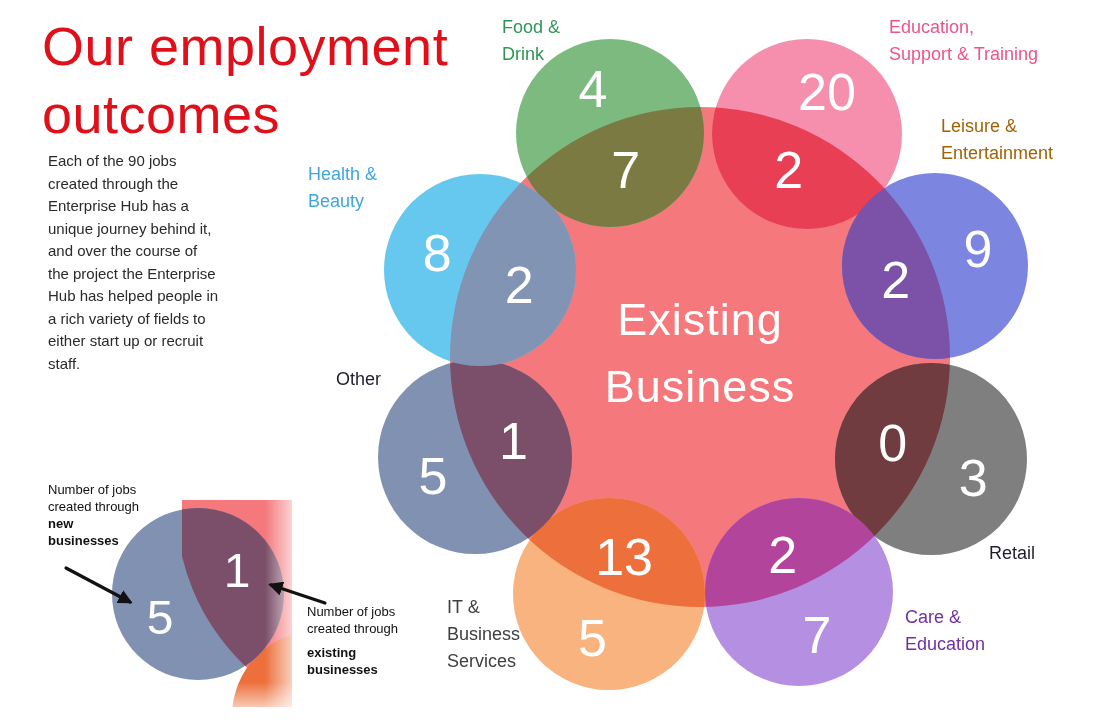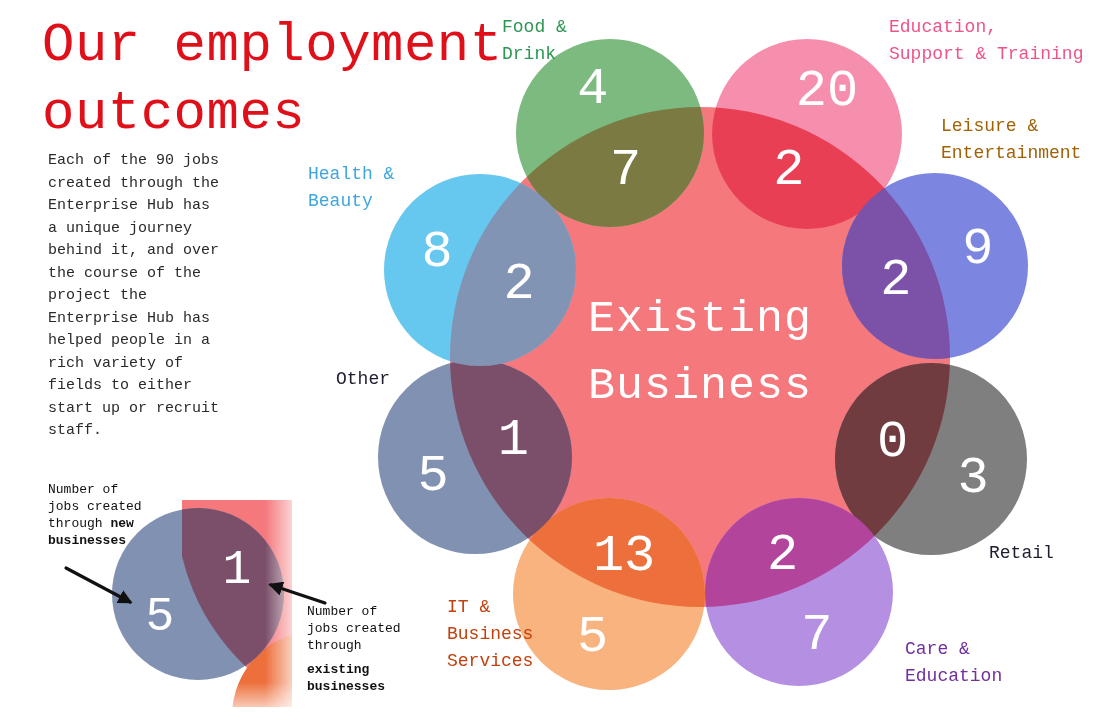--- a/index.html
+++ b/index.html
@@ -1,17 +1,17 @@
 <!DOCTYPE html>
 <html><head>
 <meta charset="utf-8">
 <style>
   html,body{margin:0;padding:0;background:#fff;}
   .canvas{position:relative;width:1104px;height:725px;background:#ffffff;overflow:hidden;
-          font-family:Liberation Mono, monospace;}
+          font-family:Liberation Sans, sans-serif;}
   .title{position:absolute;left:42px;top:12px;font-size:54px;line-height:68px;
          color:#E0101B;letter-spacing:.5px;}
   .intro{position:absolute;left:48px;top:150px;width:172px;font-size:15px;line-height:22.5px;
          color:#2a2a2a;}
   .sector-label{position:absolute;font-size:18px;line-height:27px;white-space:nowrap;}
   #venn-svg{position:absolute;left:0;top:0;}
   #legend-svg{position:absolute;left:40px;top:480px;}
   .vnum{font-size:52px;fill:#ffffff;text-anchor:middle;dominant-baseline:central;}
   .vcenter{font-size:45px;fill:#ffffff;text-anchor:middle;dominant-baseline:central;letter-spacing:1px;}
   .lnum{font-size:48px;fill:#ffffff;text-anchor:middle;dominant-baseline:central;}
@@ -100,25 +100,25 @@
         <div>Education,</div>
         <div>Support &amp; Training</div>
       </div>
       <div class="sector-label" style="left: 941px; top: 113px; color: #a16207;">
         <div>Leisure &amp;</div>
         <div>Entertainment</div>
       </div>
       <div class="sector-label" style="left: 989px; top: 540px; color: rgb(30, 30, 48);">
         <div>Retail</div>
       </div>
-      <div class="sector-label" style="left: 905px; top: 604px; color: rgb(112, 48, 160); margin-top: 32px;">
+      <div class="sector-label" style="left: 905px; top: 604px; color: rgb(112, 48, 160);">
         <div>Care &amp;</div>
         <div>Education</div>
       </div>
-      <div class="sector-label" style="left: 447px; top: 594px; color: #c2410c;">
+      <div class="sector-label" style="left: 447px; top: 594px; color: #404040;">
         <div>IT &amp;</div>
         <div>Business</div>
         <div>Services</div>
       </div>
       <div class="sector-label" style="left: 336px; top: 366px; color: rgb(30, 30, 48);">
         <div>Other</div>
       </div>
       <div class="sector-label" style="left: 308px; top: 161px; color: rgb(62, 166, 221);">
         <div>Health &amp;</div>
         <div>Beauty</div>

